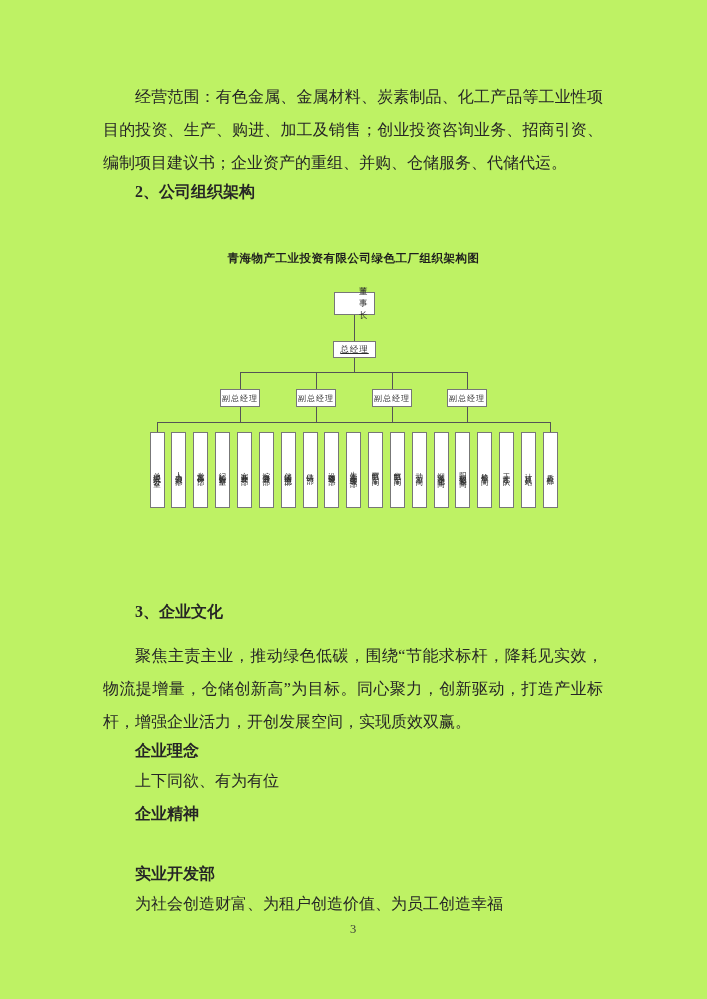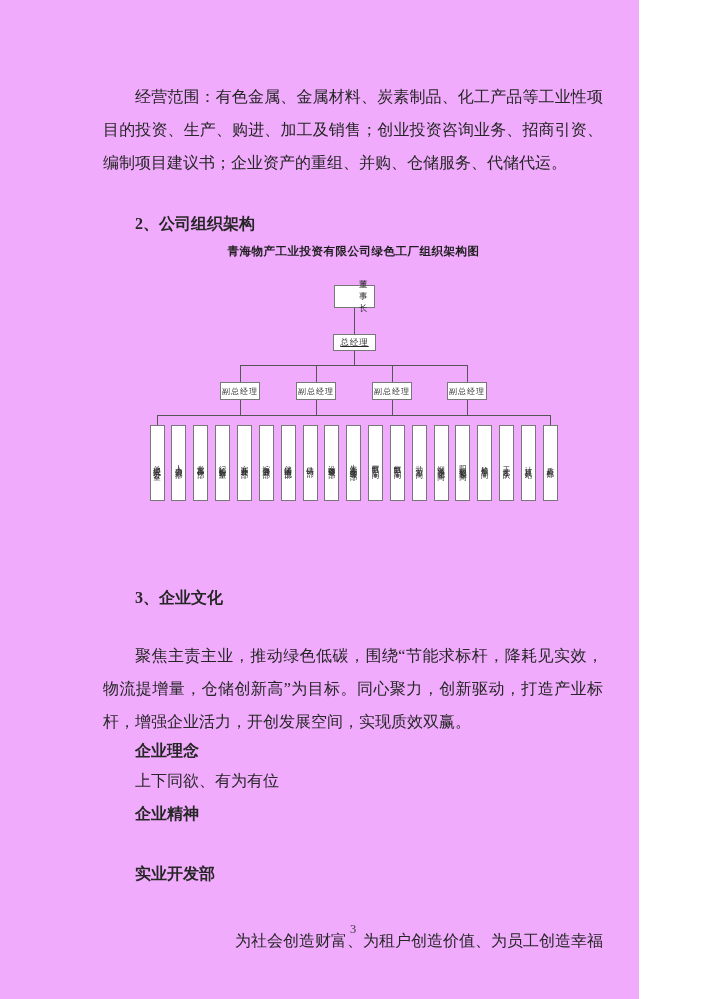--- a/index.html
+++ b/index.html
@@ -1,38 +1,38 @@
 <!DOCTYPE html>
 <html><head>
 <meta charset="utf-8">
 <style>
   html,body{margin:0;padding:0;background:#ffffff;}
   .page{
     position:relative;
-    width:639px;height:999px;
-    background:#f0abfc;
+    width:707px;height:999px;
+    background:#bef264;
     font-family:"Liberation Serif","DejaVu Serif",serif;
     color:#262626;
     overflow:hidden;
   }
   .tblock{
     position:absolute;left:103px;width:500px;
     font-size:16px;line-height:33px;
     text-indent:2em;
   }
   .just{text-align:justify;}
   .bold{font-weight:bold;}
   .pagenum{
     position:absolute;left:103px;top:919px;width:500px;
     text-align:center;font-size:12.5px;line-height:20px;color:#3a3a3a;
     text-indent:0;
   }
   
   .chart{
-    position:absolute;left:0;top:239px;width:707px;height:290px;
+    position:absolute;left:0;top:246px;width:707px;height:290px;
   }
   .chart-title{
     position:absolute;left:0;top:5px;width:707px;
     text-align:center;
     font-family:"Liberation Sans","DejaVu Sans",sans-serif;
     font-weight:bold;font-size:11.5px;color:#1e1e1e;
     letter-spacing:0.5px;
   }
   .chart-box{
     position:absolute;
@@ -54,21 +54,21 @@
   .vline{position:absolute;width:1px;background:#555;}
   .hline{position:absolute;height:1px;background:#555;}
 </style>
 </head>
 <body>
 
 <div class="page">
 
   <div class="tblock just" style="top:80px;">经营范围：有色金属、金属材料、炭素制品、化工产品等工业性项目的投资、生产、购进、加工及销售；创业投资咨询业务、招商引资、编制项目建议书；企业资产的重组、并购、仓储服务、代储代运。</div>
 
-  <div class="tblock bold" style="top:175px;margin-top:32px;">2、公司组织架构</div>
+  <div class="tblock bold" style="top:175px;">2、公司组织架构</div>
 
   <div class="chart">
     <div class="chart-title">青海物产工业投资有限公司绿色工厂组织架构图</div>
 
     <div class="chart-box top-box" style="left:334px;top:46px;width:41px;height:23px;padding-left:24px;">董事长</div>
 
     <div class="vline" style="left:354px;top:69px;height:26px;"></div>
 
     <div class="chart-box top-box" style="left:333px;top:95px;width:43px;height:17px;text-decoration:underline;">总经理</div>
 
@@ -105,31 +105,31 @@
       <div class="chart-box dept-box" style="left: 433.6px; top: 186px; width: 15px; height: 76px;">烟气净化车间</div>
       <div class="chart-box dept-box" style="left: 455.4px; top: 186px; width: 15px; height: 76px;">阳极组装车间</div>
       <div class="chart-box dept-box" style="left: 477.3px; top: 186px; width: 15px; height: 76px;">检修车间</div>
       <div class="chart-box dept-box" style="left: 499.1px; top: 186px; width: 15px; height: 76px;">工艺车队</div>
       <div class="chart-box dept-box" style="left: 521px; top: 186px; width: 15px; height: 76px;">计算机站</div>
       <div class="chart-box dept-box" style="left: 542.8px; top: 186px; width: 15px; height: 76px;">质检部</div>
       <div class="vline" style="left: 157px; top: 176px; height: 10px;"></div>
       <div class="vline" style="left: 550px; top: 176px; height: 10px;"></div>
     </div>
 
-  <div class="tblock bold" style="top:581px;">3、企业文化</div>
+  <div class="tblock bold" style="top:595px;">3、企业文化</div>
 
 
   <div class="tblock just" style="top:639px;">聚焦主责主业，推动绿色低碳，围绕“节能求标杆，降耗见实效，物流提增量，仓储创新高”为目标。同心聚力，创新驱动，打造产业标杆，增强企业活力，开创发展空间，实现质效双赢。</div>
 
   <div class="tblock bold" style="top:734px;">企业理念</div>
 
   <div class="tblock" style="top:764px;">上下同欲、有为有位</div>
 
   <div class="tblock bold" style="top:797px;">企业精神</div>
 
 
   <div class="tblock bold" style="top:857px;">实业开发部</div>
 
-  <div class="tblock" style="top:924px;text-align:right;">为社会创造财富、为租户创造价值、为员工创造幸福</div>
+  <div class="tblock" style="top:887px;">为社会创造财富、为租户创造价值、为员工创造幸福</div>
 
   <div class="pagenum">3</div>
 
 </div>
 
 </body></html>

